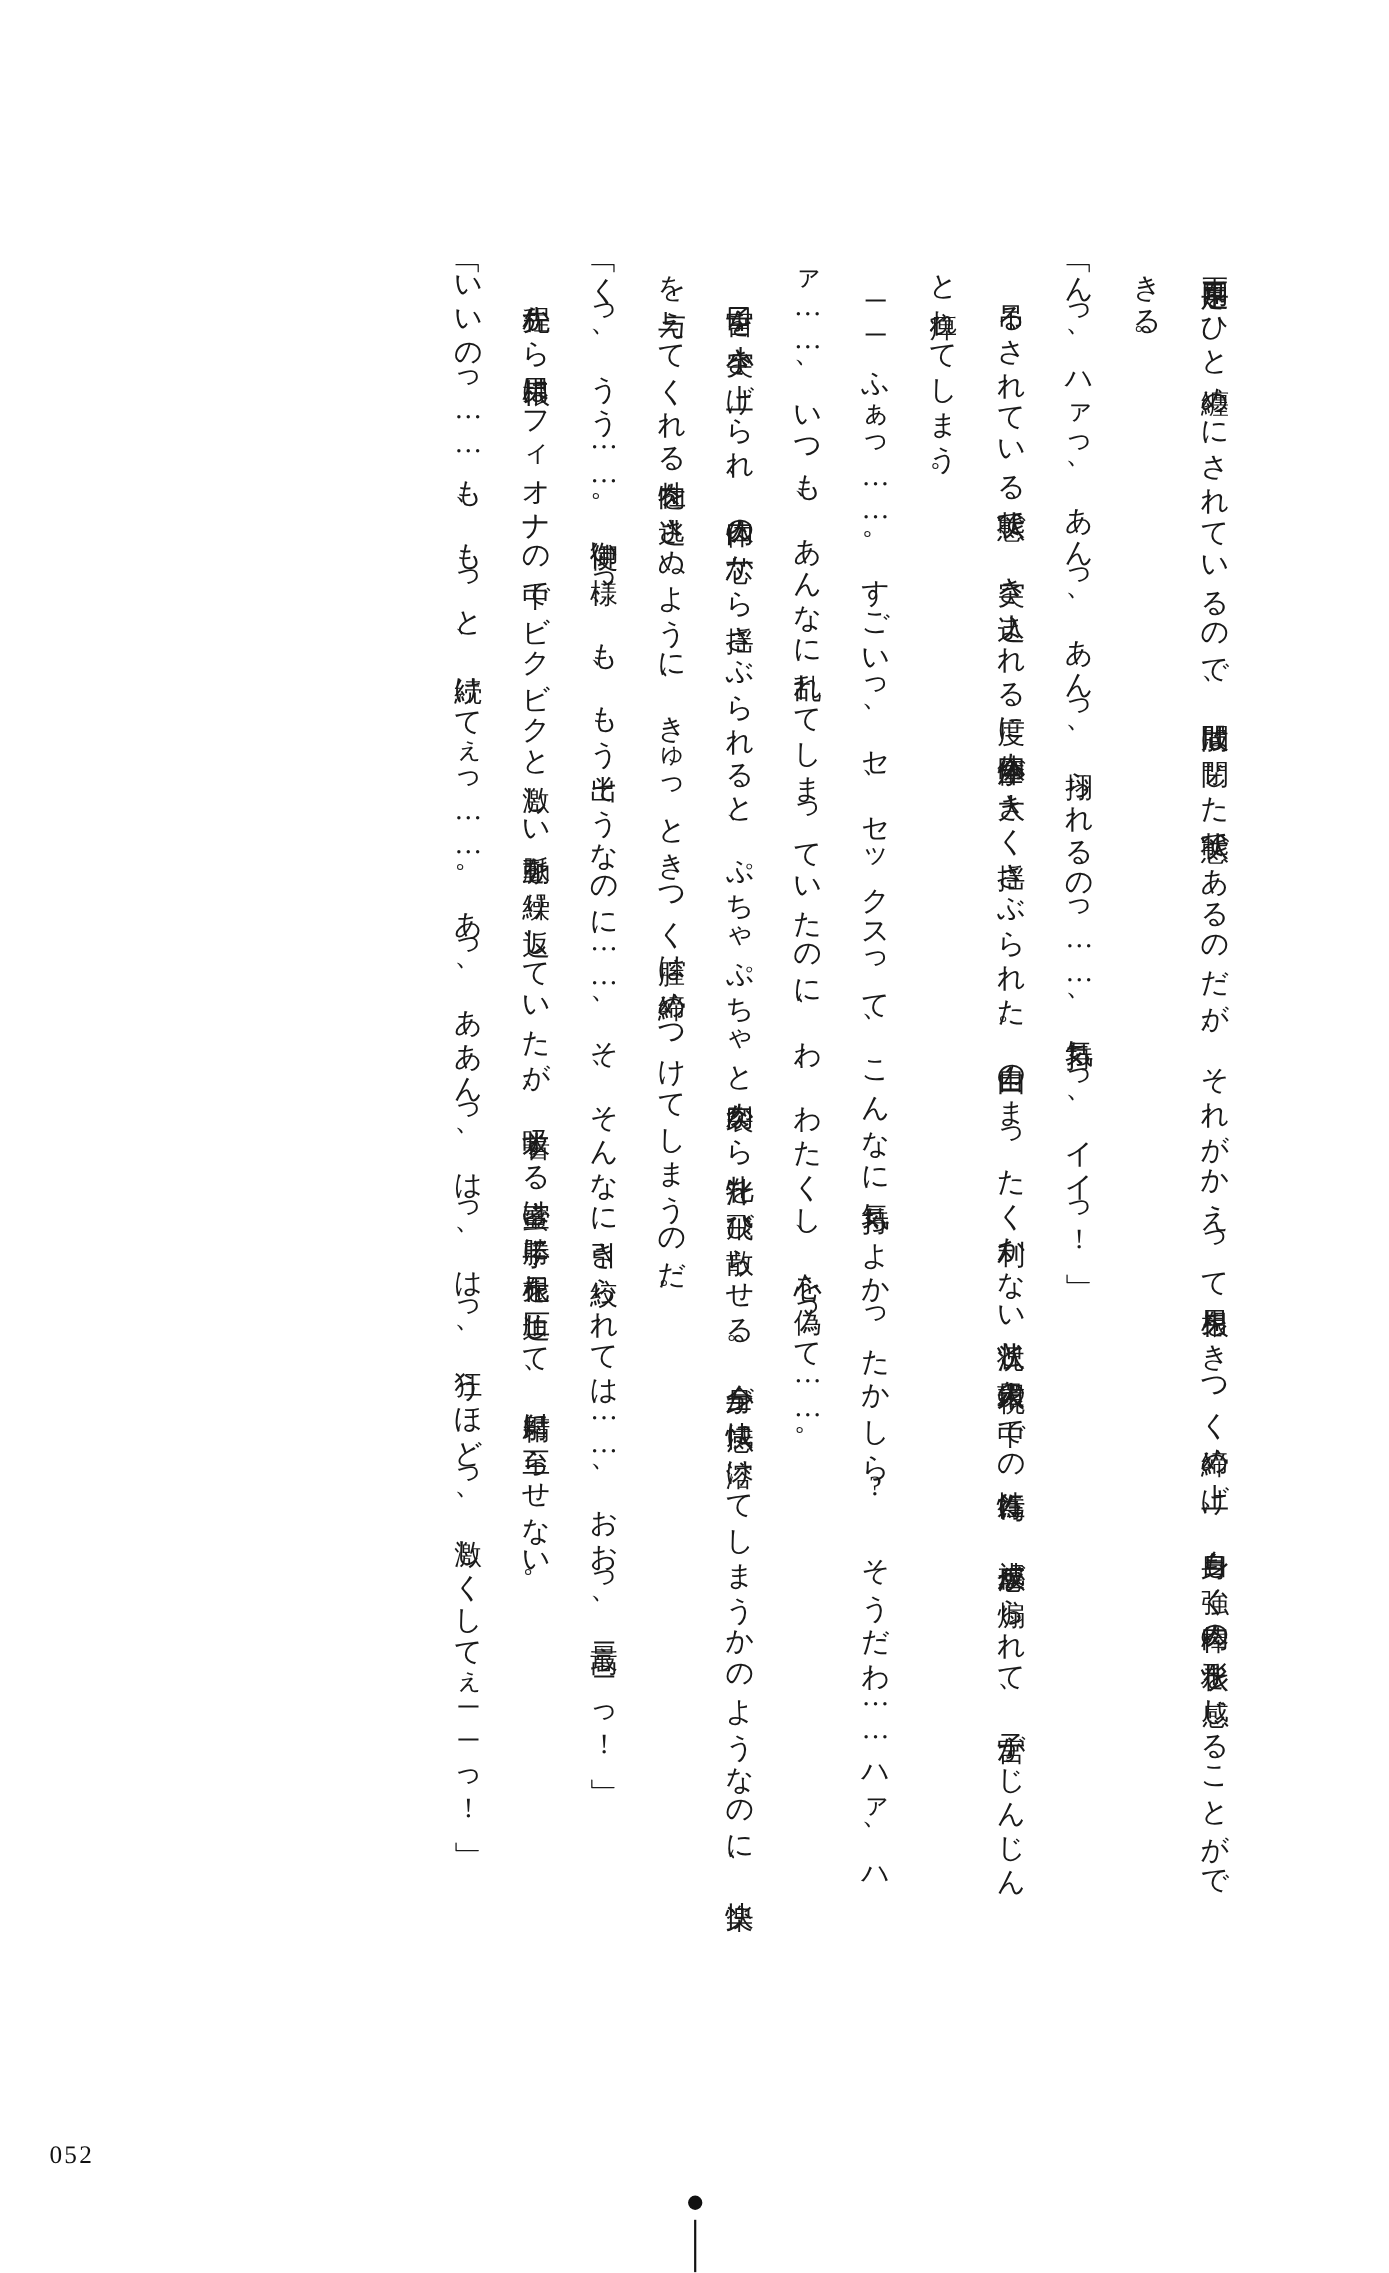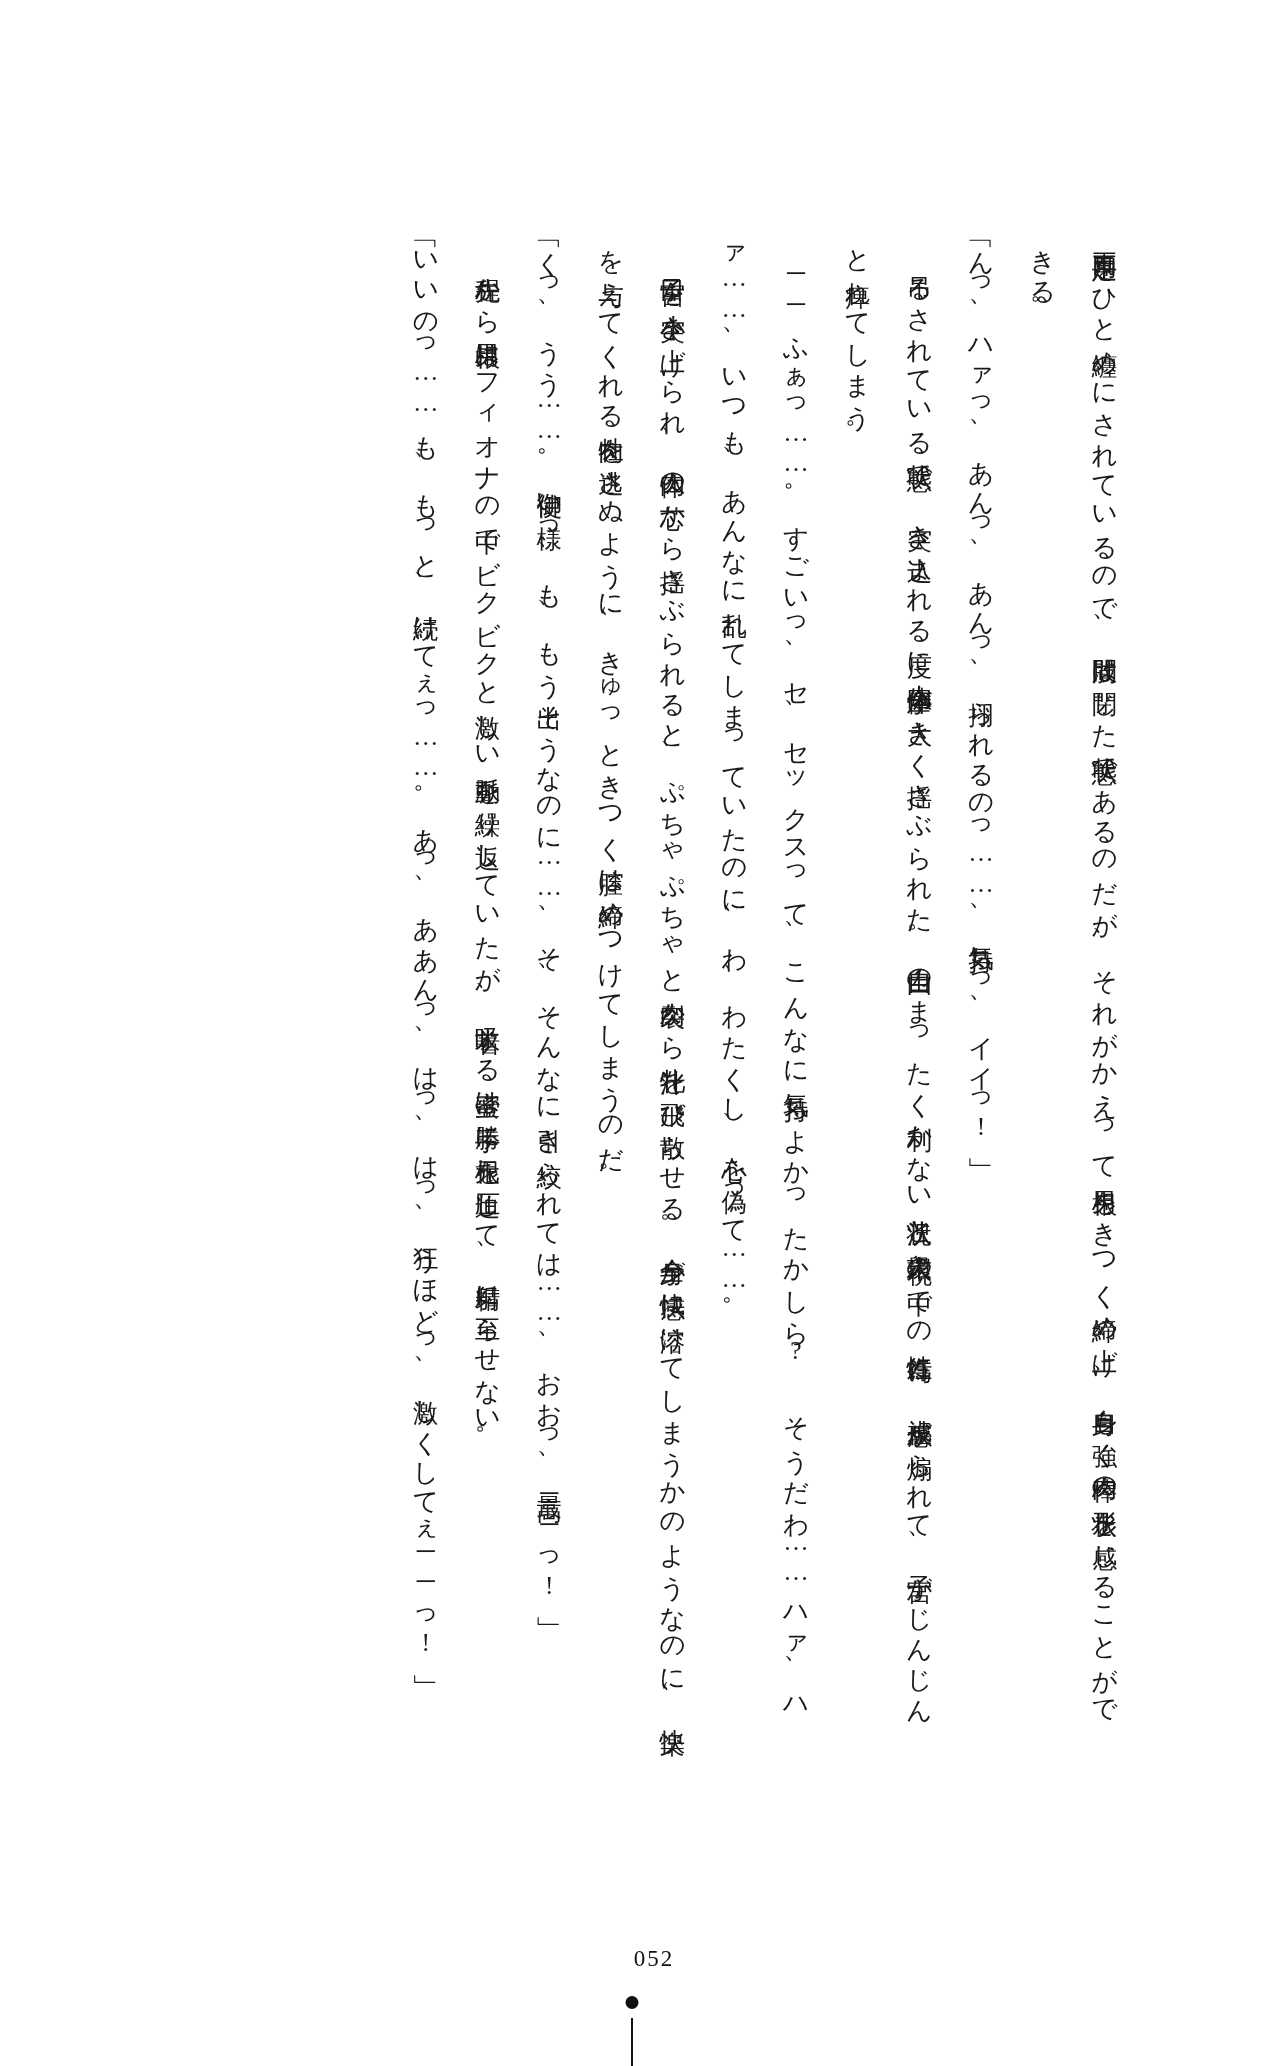--- a/index.html
+++ b/index.html
@@ -41,21 +41,21 @@
   .text-body p.noindent {
     text-indent: 0;
   }
 
   
   .page-number {
     position: absolute;
     left: 16px;
     right: 0;
     top: 1946px;
-    text-align: center;
+    text-align: left;
     font-size: 23px;
     letter-spacing: 2px;
     color: #111;
     font-family: "Liberation Serif", "DejaVu Serif", serif;
     padding-left: 29px;
   }
 
   
   .footer-mark {
     position: absolute;

